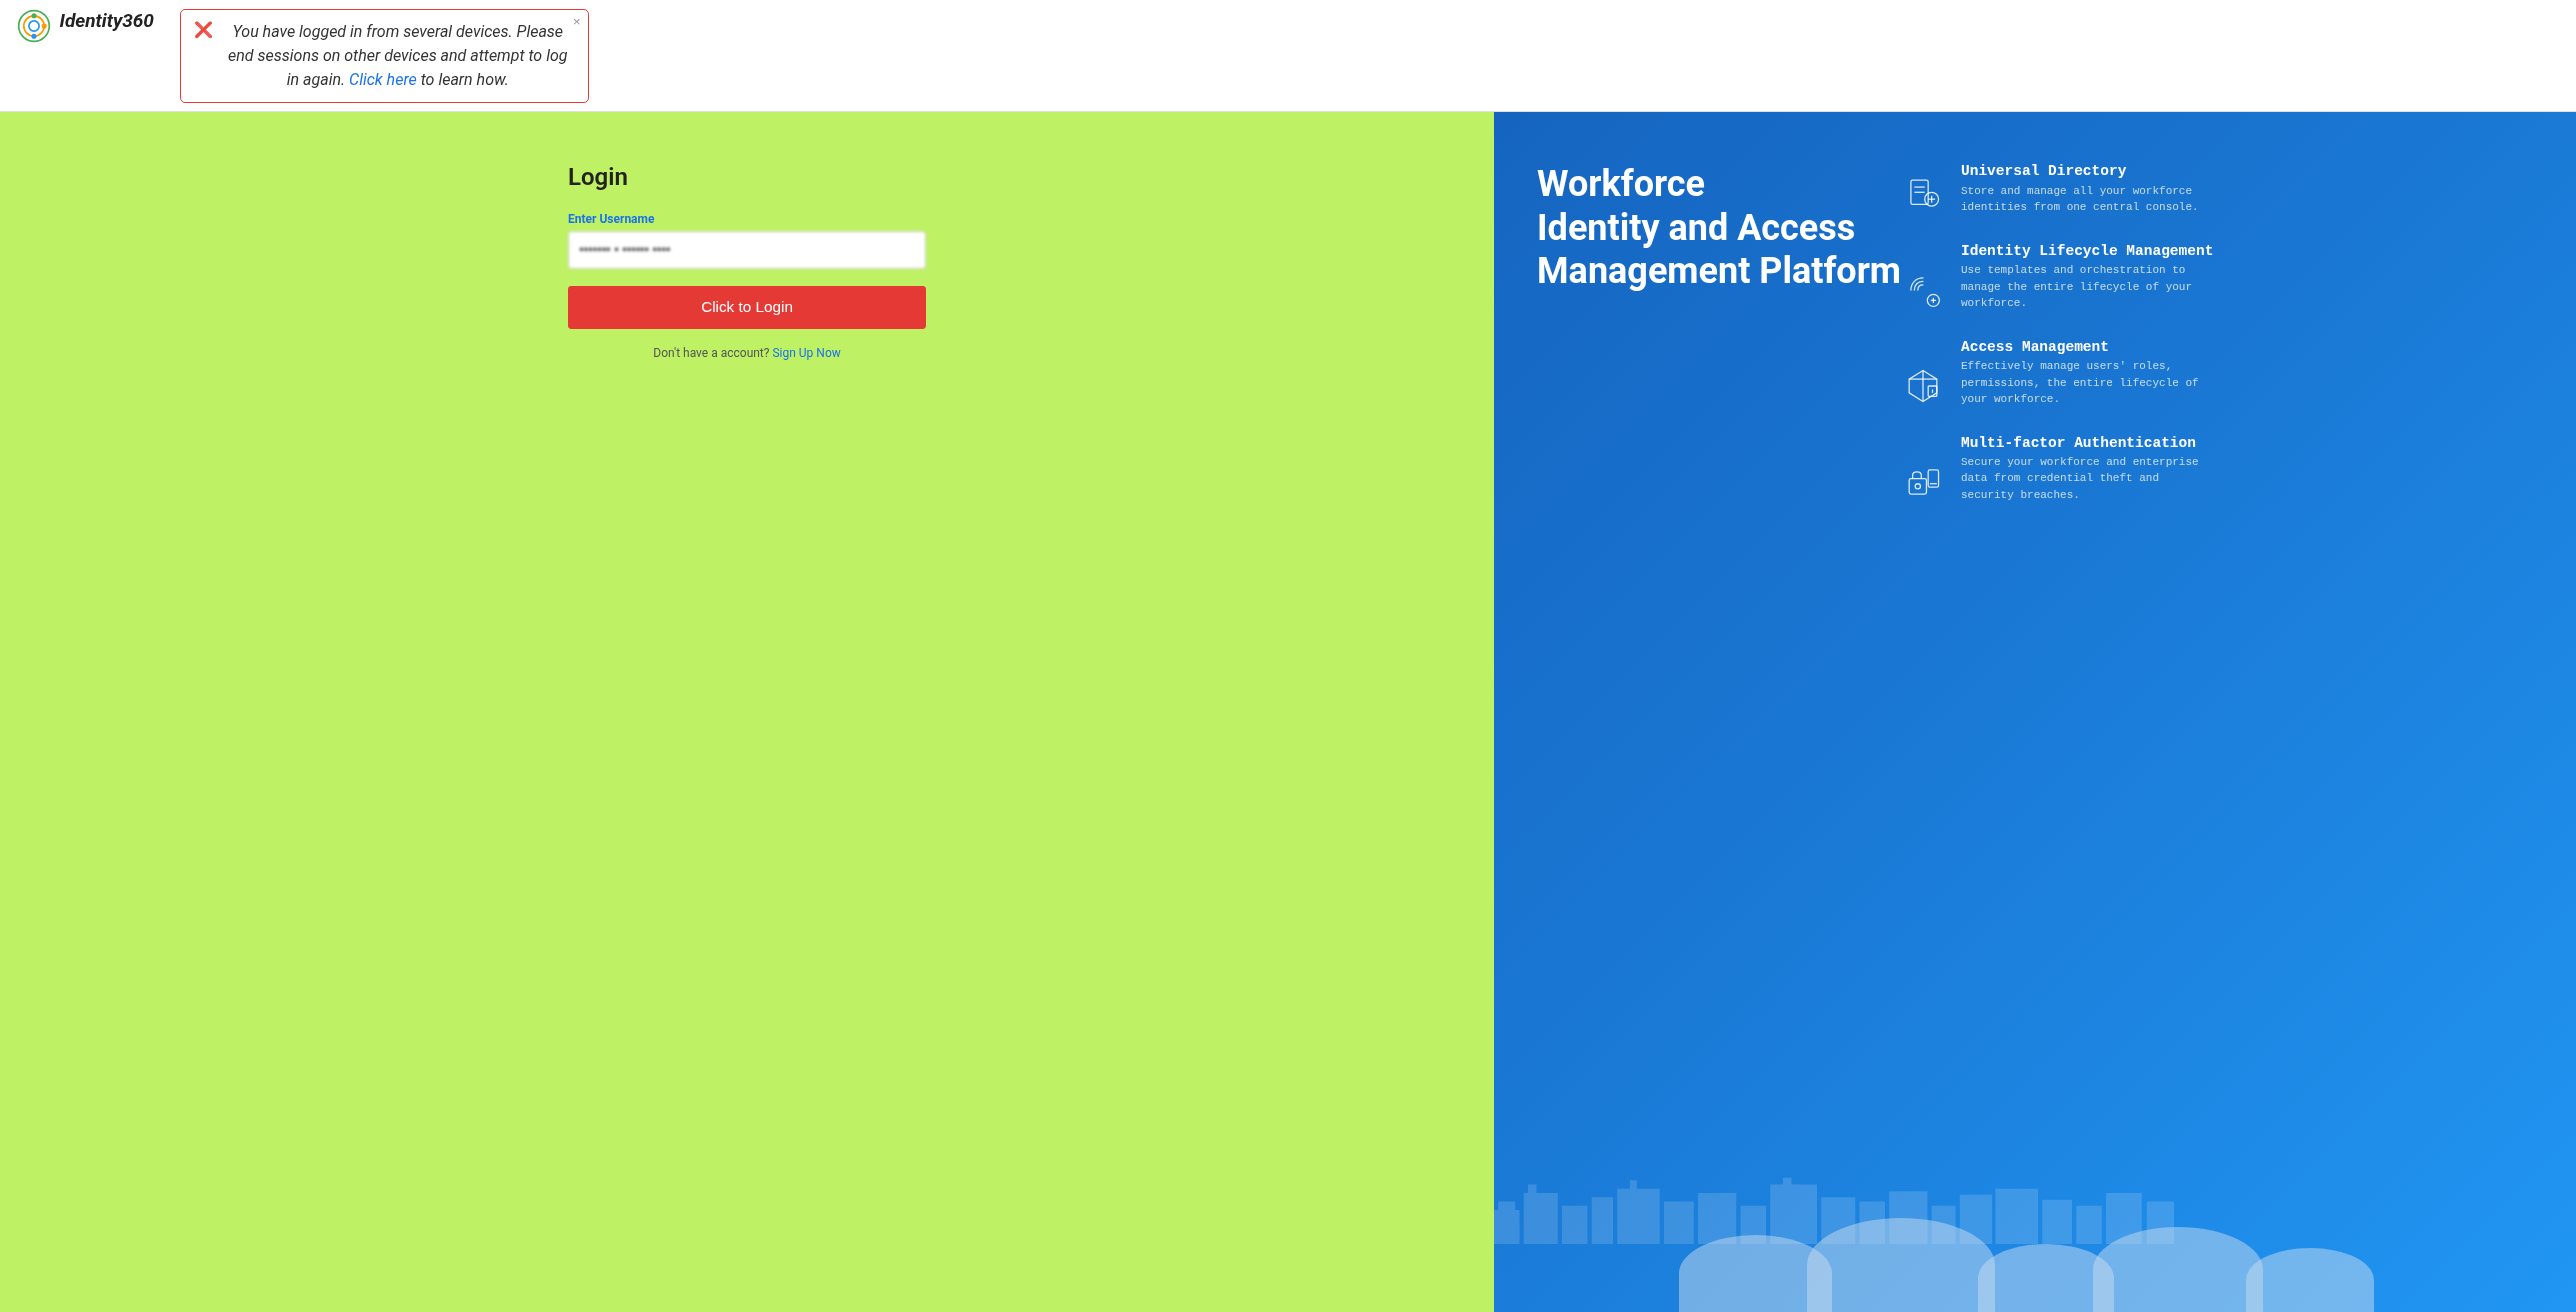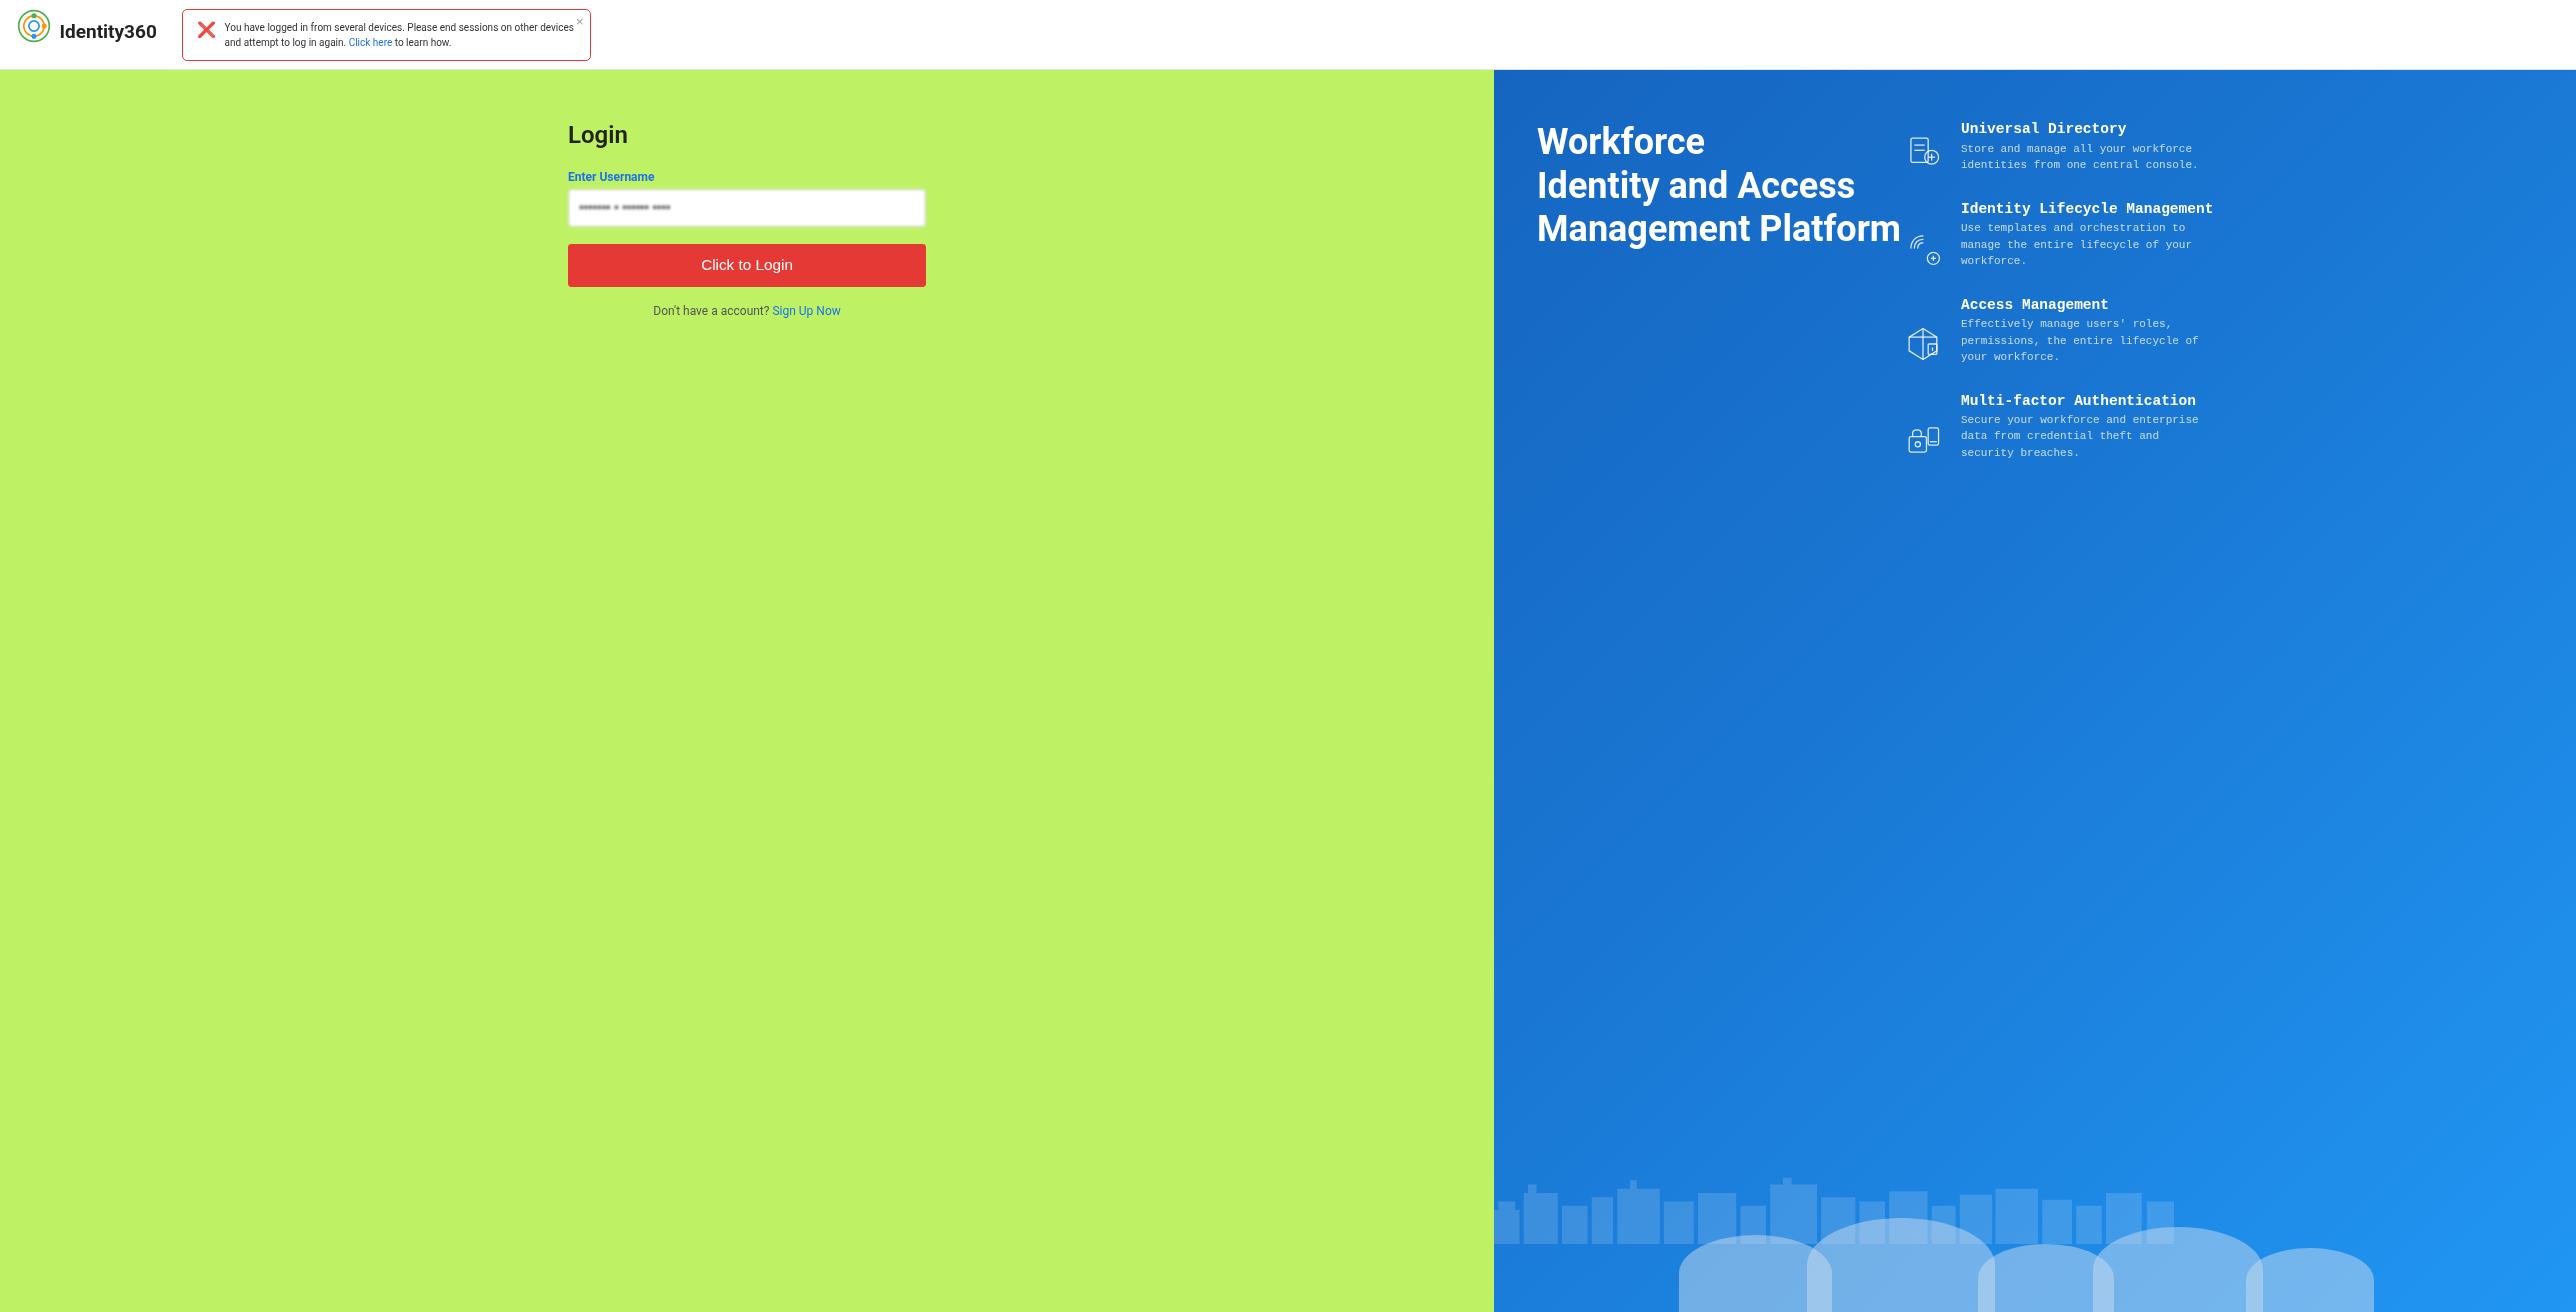--- a/index.html
+++ b/index.html
@@ -12,23 +12,24 @@
       padding: 8.5px 17px;
       background: #fff;
       border-bottom: 0.9px solid #e0e0e0;
       min-height: 60px;
       position: relative;
       z-index: 10;
     }
 
     .logo-area {
       display: flex;
-      align-items: flex-end;
+      align-items: flex-start;
       gap: 8.5px;
       flex-shrink: 0;
+      font-style: italic;
     }
 
     .logo-icon {
       width: 34px;
       height: 34px;
     }
 
     .logo-text {
       font-size: 19px;
       font-weight: 700;
@@ -50,23 +51,25 @@
     }
 
     .alert-icon {
       color: #e53935;
       font-size: 15.3px;
       flex-shrink: 0;
       margin-top: 0.9px;
     }
 
     .alert-text {
-      font-size: 10px;
+      font-size: 16px;
       color: #333;
       line-height: 1.5;
+      text-align: center;
+      font-style: italic;
     }
 
     .alert-link {
       color: #1a73e8;
       text-decoration: none;
     }
 
     .alert-close {
       position: absolute;
       top: 5.1px;

